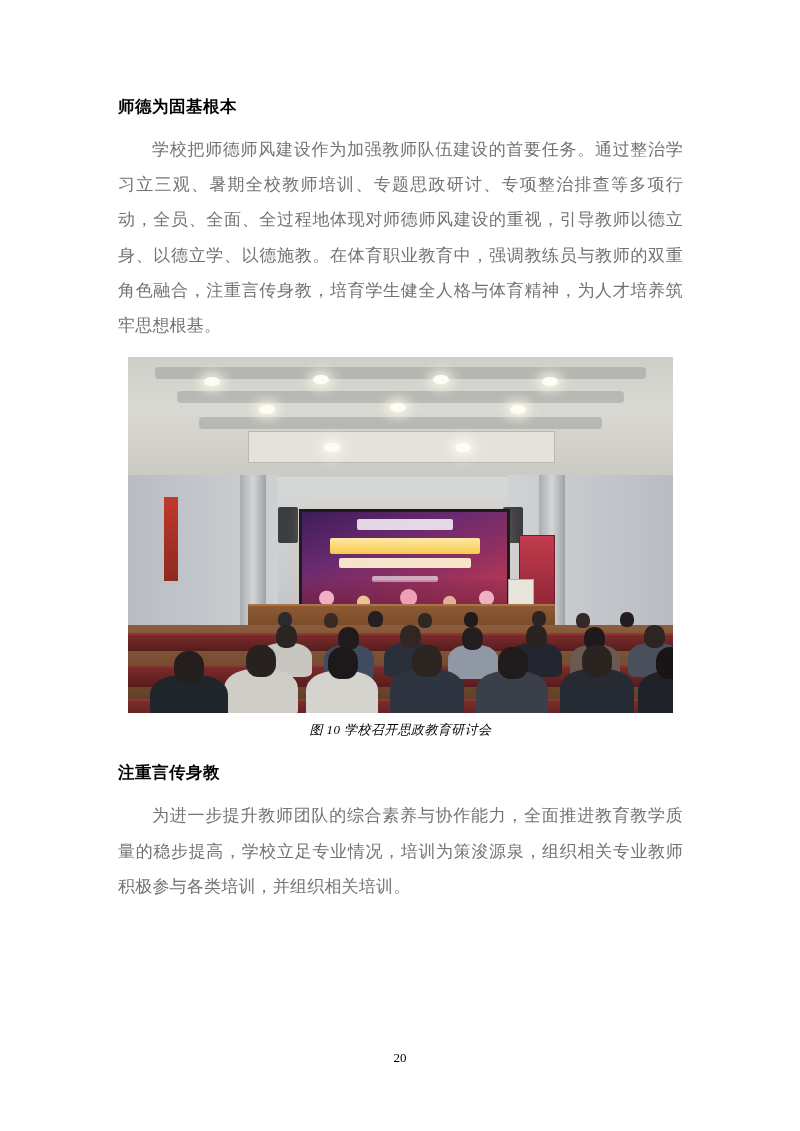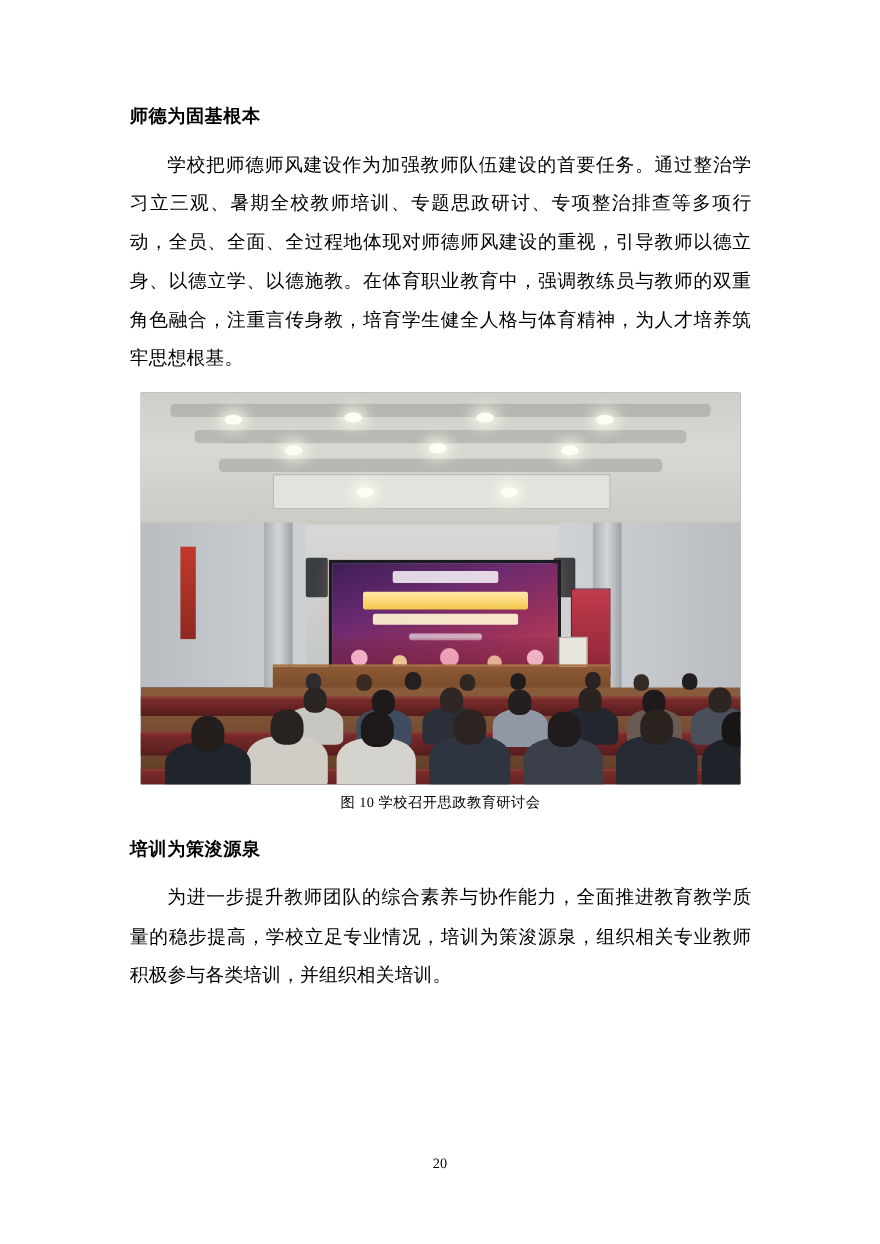--- a/index.html
+++ b/index.html
@@ -30,21 +30,21 @@
     font-weight: bold;
     font-size: 16.5px;
     color: #000000;
     letter-spacing: 0.5px;
     margin: 0 0 14px 0;
     line-height: 1.4;
   }
   .para {
     font-size: 17px;
     line-height: 2.07;
-    color: #000000;
+    color: #737373;
     text-align: justify;
     text-justify: inter-ideograph;
     text-indent: 2em;
     margin: 0 0 6px 0;
     letter-spacing: 0.2px;
   }
   .figure {
     margin: 14px 0 4px 0;
     width: 100%;
   }
@@ -56,20 +56,21 @@
     overflow: hidden;
     background: #2b3038;
   }
   .caption {
     text-align: center;
     font-size: 13px;
     color: #000000;
     margin-top: 8px;
     font-family: "Liberation Serif", "DejaVu Serif", serif;
     letter-spacing: 0.4px;
+    font-style: italic;
   }
   .page-number {
     position: absolute;
     left: 0;
     right: 0;
     top: 1050px;
     text-align: center;
     font-size: 13px;
     color: #000000;
     font-family: "Liberation Serif", "DejaVu Serif", serif;
@@ -318,20 +319,20 @@
         <div class="shoulders" style="left:432px;top:312px;width:74px;height:48px;background:#262a33;"></div>
         <div class="head" style="left:454px;top:288px;width:30px;height:32px;background:#2a2320;"></div>
         <div class="shoulders" style="left:510px;top:314px;width:70px;height:48px;background:#1f2329;"></div>
         <div class="head" style="left:528px;top:290px;width:30px;height:32px;background:#191516;"></div>
         <div class="shoulders" style="left:22px;top:318px;width:78px;height:48px;background:#20242b;"></div>
         <div class="head" style="left:46px;top:294px;width:30px;height:32px;background:#241e1d;"></div>
       </div>
       <div class="caption">图 10 学校召开思政教育研讨会</div>
     </div>
 
-    <h2 class="heading" style="margin-top:22px;">培训为策浚源泉</h2>
+    <h2 class="heading" style="margin-top:22px;">注重言传身教</h2>
 
     <p class="para">为进一步提升教师团队的综合素养与协作能力，全面推进教育教学质量的稳步提高，学校立足专业情况，培训为策浚源泉，组织相关专业教师积极参与各类培训，并组织相关培训。</p>
 
   </div>
 
   <div class="page-number">20</div>
 </div>
 
 </body></html>

